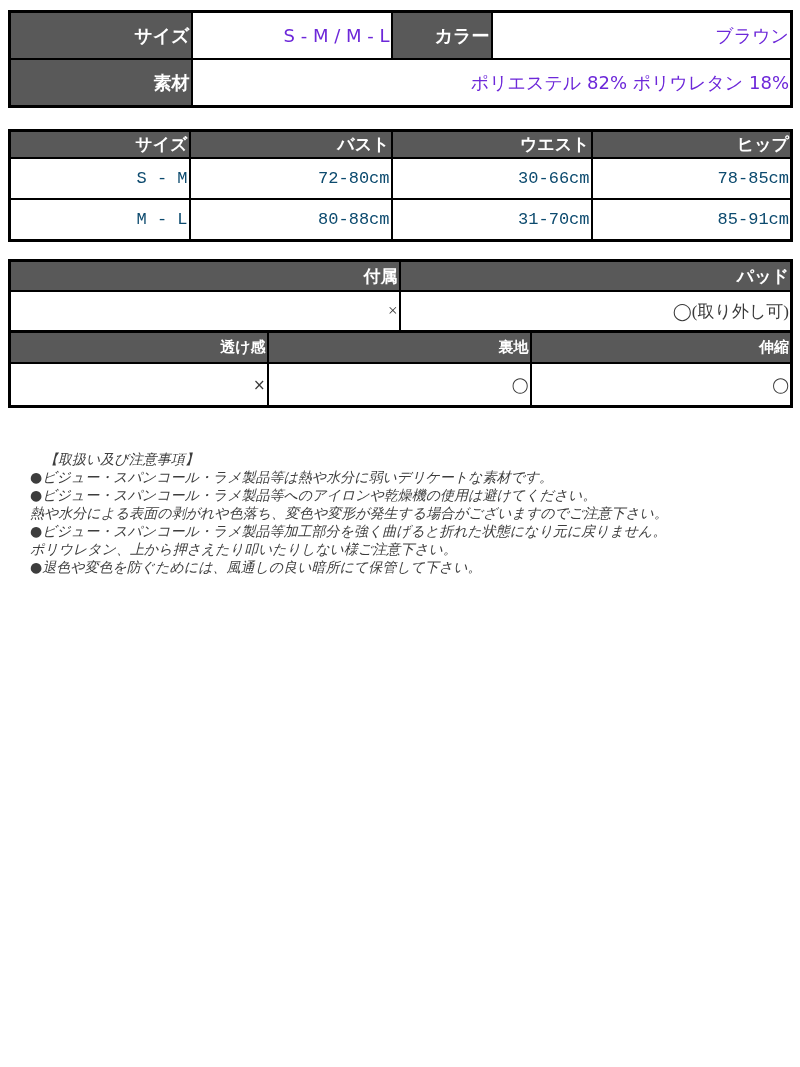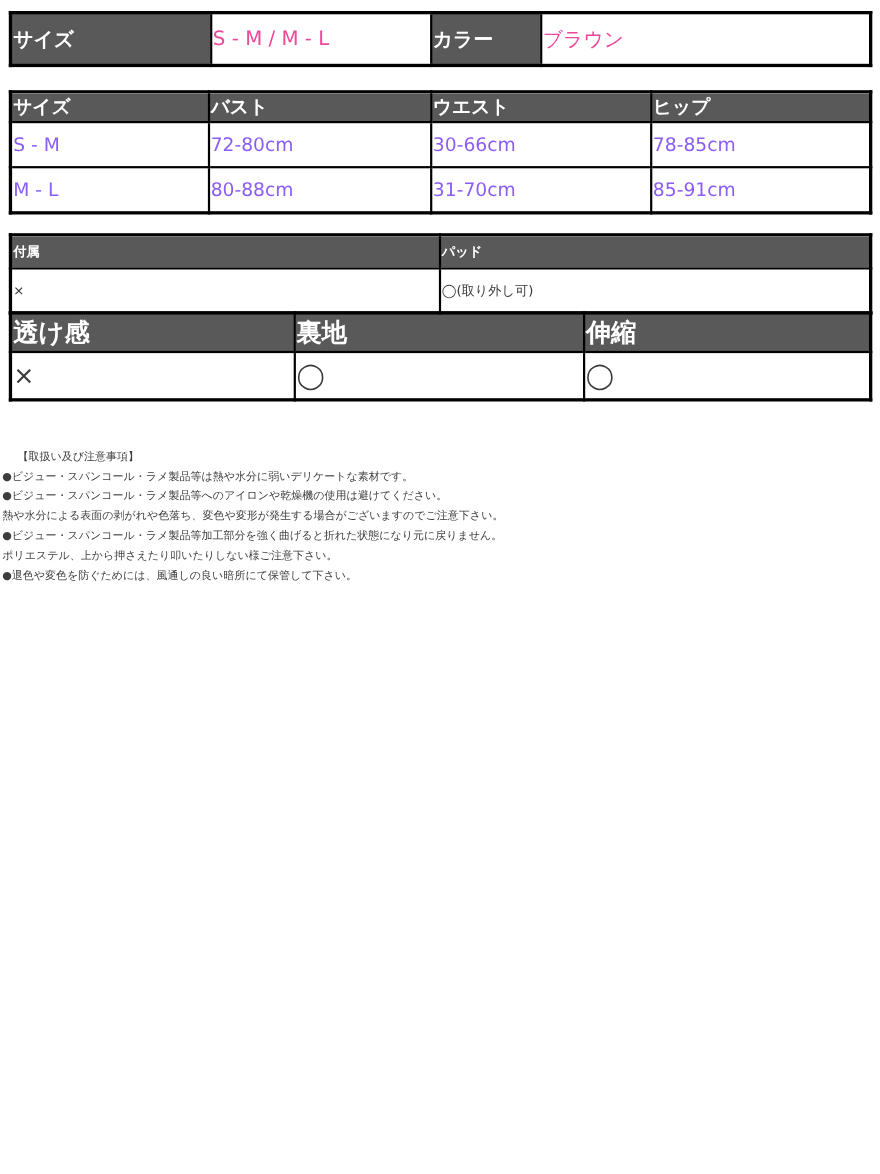--- a/index.html
+++ b/index.html
@@ -12,64 +12,65 @@
 
   table.tbl{
     border-collapse:collapse;
     table-layout:fixed;
     margin-left:8px;
     width:785px;
     border:3px solid #000000;
   }
   table.tbl td{
     border:2px solid #000000;
-    text-align:left;
+    text-align:right;
     vertical-align:middle;
     overflow:hidden;
     white-space:nowrap;
   }
   td.hdr{
     background:#595959;
     color:#ffffff;
     font-weight:bold;
   }
 
   
   table.t1{margin-top:10px;}
   table.t1 td{height:43px;font-size:18px;}
-  table.t1 td.val{color:#ec4899;}
+  table.t1 td.val{color:#6d28d9;}
   td.pre{white-space:pre;}
 
   
   table.t2{margin-top:21px;}
   table.t2 td{font-size:17px;}
   table.t2 tr.hrow td{height:23px;}
-  table.t2 tr.drow td{height:37px;color:#8b5cf6;}
+  table.t2 tr.drow td{height:37px;color:#0c4a6e;font-family:Liberation Mono, monospace;}
 
   
   table.t3{margin-top:17px;}
-  table.t3 td{font-size:12px;}
+  table.t3 td{font-size:17px;font-family:Liberation Serif, serif;}
   table.t3 tr.hrow td{height:26px;}
   table.t3 tr.drow td{height:36px;color:#3a3a3a;}
 
   
   table.t4{margin-top:-3px;}
-  table.t4 td{font-size:23px;}
+  table.t4 td{font-size:15px;}
   table.t4 tr.hrow td{height:27px;}
   table.t4 tr.drow td{height:39px;color:#3a3a3a;}
   .circle{font-size:21px;}
 
   
   .notes{
     margin-top:42px;
-    padding-left:2px;
+    padding-left:30px;
     padding-right:10px;
-    font-size:10px;
+    font-size:14px;
     line-height:18px;
     color:#3d3d3d;
+    font-style:italic;
   }
   .notes .title{padding-left:14px;}
 </style>
 </head>
 <body>
 
 <div class="sheet">
 
   <table class="tbl t1">
     <colgroup>
@@ -77,20 +78,24 @@
         <col style="width:200px">
         <col style="width:100px">
         <col>
     </colgroup>
     <tbody>
       <tr>
         <td class="hdr">サイズ</td>
         <td class="val">S - M / M - L</td>
         <td class="hdr">カラー</td>
         <td class="val">ブラウン</td>
+      </tr>
+      <tr>
+        <td class="hdr">素材</td>
+        <td class="val pre" colspan="3">ポリエステル 82%  ポリウレタン 18%</td>
       </tr>
     </tbody>
   </table>
 
   <table class="tbl t2">
     <colgroup>
       <col style="width:180px">
         <col style="width:202px">
         <col style="width:200px">
         <col>
@@ -153,17 +158,17 @@
       </tr>
     </tbody>
   </table>
 
   <div class="notes">
     <div class="title">【取扱い及び注意事項】</div>
     <div>●ビジュー・スパンコール・ラメ製品等は熱や水分に弱いデリケートな素材です。</div>
     <div>●ビジュー・スパンコール・ラメ製品等へのアイロンや乾燥機の使用は避けてください。</div>
     <div>熱や水分による表面の剥がれや色落ち、変色や変形が発生する場合がございますのでご注意下さい。</div>
     <div>●ビジュー・スパンコール・ラメ製品等加工部分を強く曲げると折れた状態になり元に戻りません。</div>
-    <div>ポリエステル、上から押さえたり叩いたりしない様ご注意下さい。</div>
+    <div>ポリウレタン、上から押さえたり叩いたりしない様ご注意下さい。</div>
     <div>●退色や変色を防ぐためには、風通しの良い暗所にて保管して下さい。</div>
   </div>
 
 </div>
 
 </body></html>

